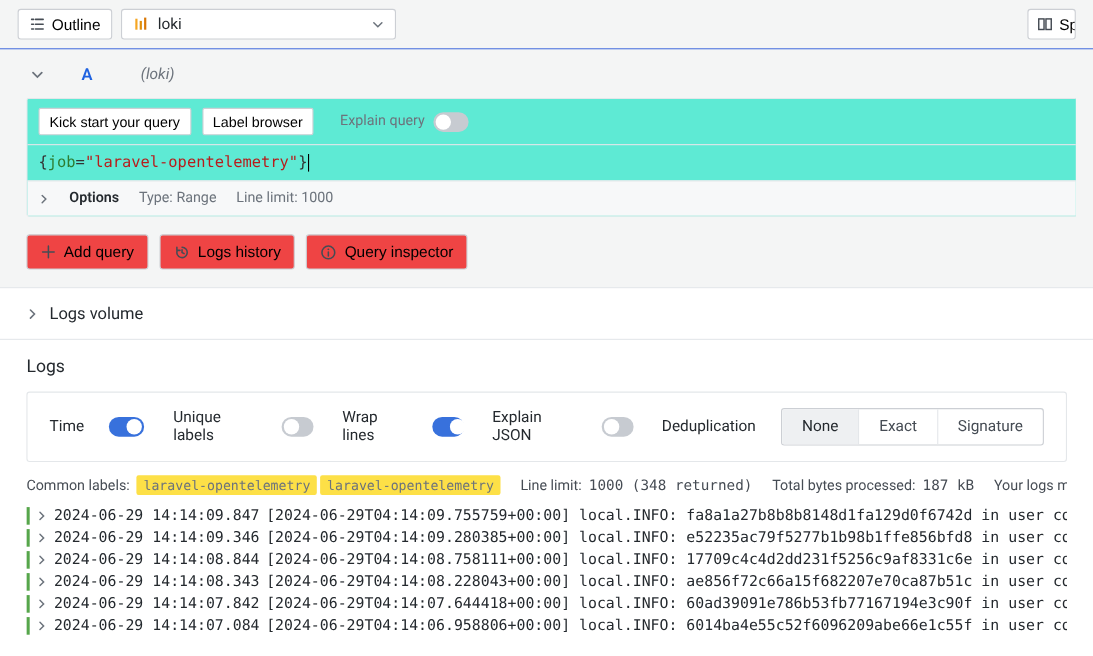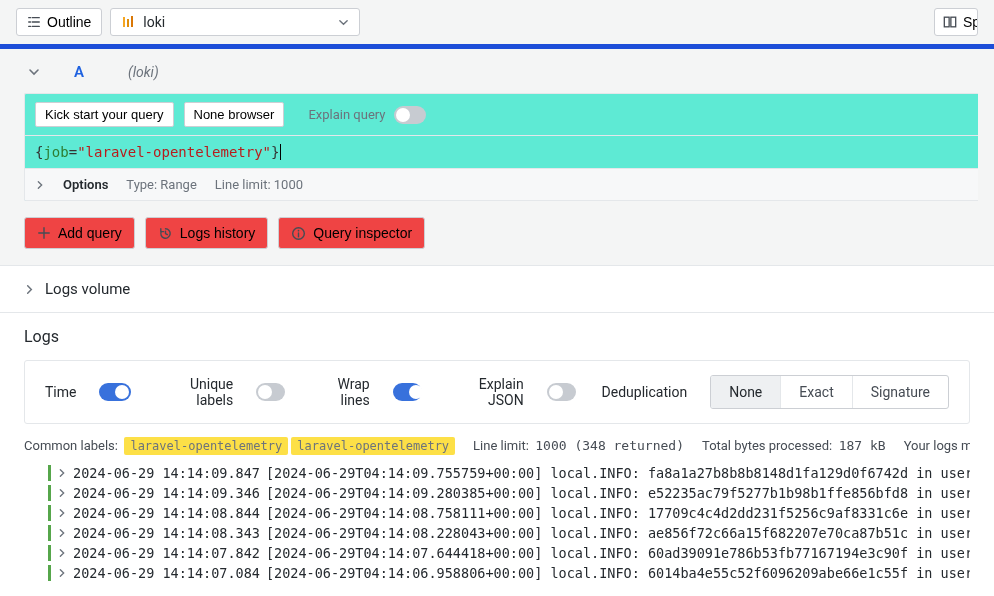--- a/index.html
+++ b/index.html
@@ -1,17 +1,17 @@
 <!DOCTYPE html>
 <html><head>
 <meta charset="utf-8">
 <style>
 * { box-sizing: border-box; margin: 0; padding: 0; }
 body { font-family: -apple-system, BlinkMacSystemFont, "Segoe UI", Roboto, sans-serif; font-size: 14px; background: #fff; color: #24292e; width: 994px; }
-.topbar { display: flex; align-items: center; padding: 8px 16px; gap: 8px; background: #f4f5f5; border-bottom: 5px solid #1d4ed8; }
+.topbar { display: flex; align-items: center; padding: 8px 16px; gap: 8px; background: #f4f5f5; border-bottom: 1px solid #1d4ed8; }
 .outline-btn { display: inline-flex; align-items: center; gap: 6px; background: #fff; border: 1px solid #cccfd4; border-radius: 3px; padding: 5px 10px; font-size: 14px; cursor: pointer; }
 .datasource-sel { display: inline-flex; align-items: center; gap: 8px; background: #fff; border: 1px solid #cccfd4; border-radius: 3px; padding: 5px 10px; width: 250px; justify-content: space-between; cursor: pointer; }
 .ds-left { display: inline-flex; align-items: center; gap: 8px; justify-content: space-between; }
 .loki-icon { width: 14px; height: 14px; display: inline-flex; }
 .spacer { flex: 1; }
 .split-btn { display: inline-flex; align-items: center; gap: 6px; background: #fff; border: 1px solid #cccfd4; border-radius: 3px; padding: 5px 8px; font-size: 14px; cursor: pointer; overflow: hidden; max-width: 44px; }
 .query-wrap { padding: 8px 16px 16px 24px; background: #f4f5f5; }
 .query-header { display: flex; align-items: center; gap: 16px; padding: 6px 4px 12px 4px; }
 .chev { color: #6c737c; cursor: pointer; display: inline-flex; }
 .query-letter { color: #1f62e0; font-weight: 600; font-size: 15px; padding-left: 18px; }
@@ -33,30 +33,30 @@
 .query-row3 { display: flex; align-items: center; gap: 18px; padding: 8px 10px; border-top: 1px solid #e4e7ea; font-size: 13px; background: #f7f8f9; }
 .opt-label { font-weight: 600; color: #24292e; }
 .muted { color: #6c737c; text-align: right; }
 .action-row { display: flex; gap: 10px; margin-top: 16px; }
 .act-btn { display: inline-flex; align-items: center; gap: 7px; background: #ef4444; border: 1px solid #cccfd4; border-radius: 3px; padding: 7px 12px; font-size: 14px; cursor: pointer; }
 .section { border-top: 1px solid #e4e7ea; }
 .section-head { display: flex; align-items: center; gap: 10px; padding: 14px 24px; font-size: 15px; }
 .logs-panel { padding: 0 24px 16px 24px; }
 .logs-title { font-size: 16px; padding: 14px 0; }
 .controls-bar { display: flex; align-items: center; gap: 26px; padding: 14px 20px; border: 1px solid #e4e7ea; border-radius: 3px; }
-.ctrl { display: inline-flex; align-items: center; gap: 23px; font-size: 14px; text-align: right; }
+.ctrl { display: inline-flex; align-items: center; gap: 23px; font-size: 14px; }
 .dedup-group { display: inline-flex; border: 1px solid #cccfd4; border-radius: 3px; overflow: hidden; }
 .dedup-item { padding: 8px 18px; cursor: pointer; font-size: 14px; border-left: 1px solid #e4e7ea; color: #464c54; }
 .dedup-item:first-child { border-left: none; }
 .dedup-item.active { background: #eef0f2; color: #24292e; }
 .stats-row { display: flex; align-items: center; gap: 18px; padding: 14px 0 10px 0; font-size: 13px; color: #464c54; white-space: nowrap; overflow: hidden; }
 .chip { background: #fde047; color: #6c737c; font-family: ui-monospace, SFMono-Regular, Menlo, monospace; font-size: 12px; padding: 2px 6px; border-radius: 2px; margin-top: 42px; }
 .mono { font-family: ui-monospace, SFMono-Regular, Menlo, monospace; }
 .logs-list { }
-.log-row { display: flex; align-items: center; gap: 6px; font-family: ui-monospace, SFMono-Regular, Menlo, monospace; font-size: 13.5px; color: #24292e; padding: 2px 0; white-space: nowrap; overflow: hidden; margin-left: 24px; }
+.log-row { display: flex; align-items: center; gap: 6px; font-family: ui-monospace, SFMono-Regular, Menlo, monospace; font-size: 13.5px; color: #24292e; padding: 2px 0; white-space: nowrap; overflow: hidden; }
 .log-bar { width: 3px; height: 16px; background: #56a64b; flex-shrink: 0; }
 .log-chev { color: #6c737c; cursor: pointer; flex-shrink: 0; display: inline-flex; }
 svg { display: block; }
 </style>
 </head>
 <body>
 
 <div class="topbar">
   <button class="outline-btn">
     <span>
@@ -101,21 +101,21 @@
         <svg width="12" height="12" viewBox="0 0 12 12">
           <path d="M2 4l4 4 4-4" stroke="#6c737c" stroke-width="1.6" fill="none" stroke-linecap="round"></path>
         </svg>
       </span>
     <span class="query-letter">A</span>
     <span class="italic-gray">(loki)</span>
   </div>
   <div class="query-body">
     <div class="query-row1">
       <button class="ghost-btn">Kick start your query</button>
-      <button class="ghost-btn">None browser</button>
+      <button class="ghost-btn">Label browser</button>
       <span class="explain-wrap">
         <span>Explain query</span>
         <span class="toggle">
             <span class="knob"></span>
           </span>
       </span>
     </div>
     <div class="code-line">
       <span class="tok-brace">{</span>
         <span class="tok-key">job</span>

